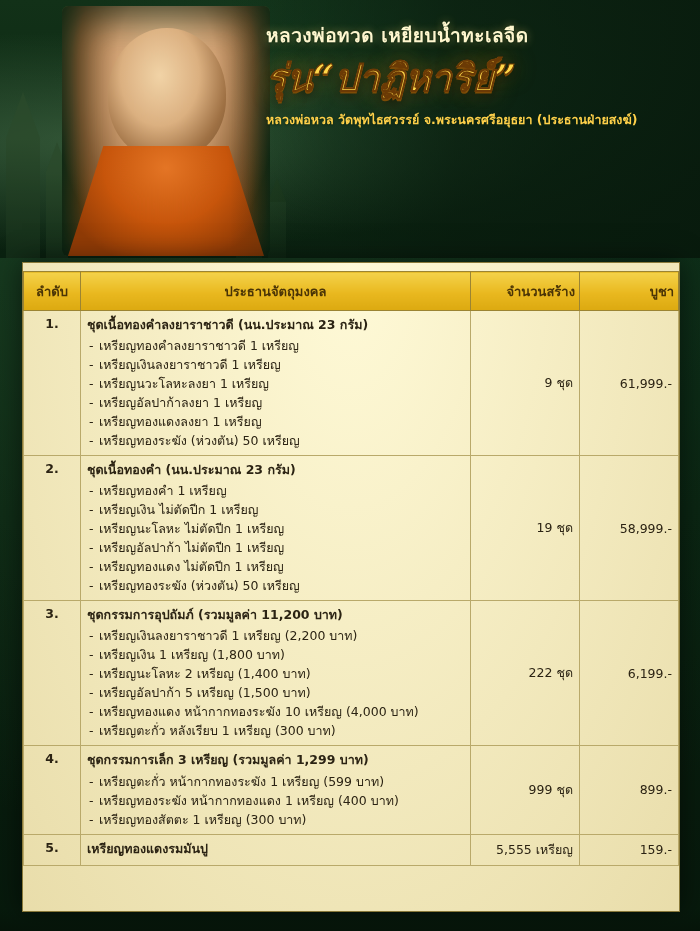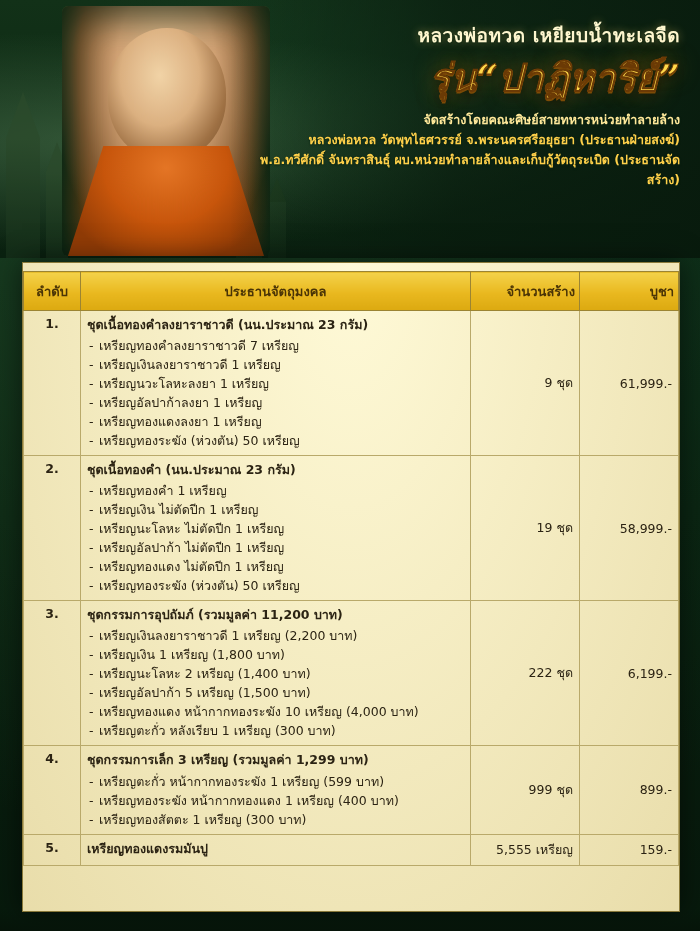--- a/index.html
+++ b/index.html
@@ -68,21 +68,21 @@
   .monk .robe{
     position:absolute;left:6px;top:140px;width:196px;height:110px;
     background:radial-gradient(ellipse at 50% 20%, #e0762a 0%, #c2560f 45%, #8d3c09 80%);
     clip-path:polygon(18% 0,82% 0,100% 100%,0 100%);
   }
   .banner-fade{
     position:absolute;right:0;top:0;width:470px;height:258px;
     background:linear-gradient(90deg, rgba(12,36,18,0) 0%, rgba(10,32,16,.45) 22%, rgba(9,28,14,.75) 48%, rgba(8,26,13,.88) 100%);
   }
   .title-wrap{
-    position:absolute;right:20px;top:20px;width:430px;text-align:right;
+    position:absolute;right:4px;top:20px;width:430px;text-align:left;
   }
   .t-line1{
     font-size:19px;color:#fff7cf;font-weight:bold;letter-spacing:.5px;
     text-shadow:0 1px 3px #06200c, 0 0 9px rgba(255,220,120,.45);
     margin-bottom:6px;
   }
   .t-big{
     font-size:38px;line-height:1.15;font-weight:bold;
     font-family:"DejaVu Serif","Liberation Serif",serif;
     color:#ffd84a;
@@ -153,44 +153,42 @@
       <div class="head"></div>
       <div class="robe"></div>
     </div>
 
     <div class="banner-fade"></div>
 
     <div class="title-wrap">
       <div class="t-line1">หลวงพ่อทวด  เหยียบน้ำทะเลจืด</div>
       <div class="t-big">รุ่น“ปาฏิหาริย์”</div>
       <div class="t-sub">
-        <div>จัดสร้างโดยคณะศิษย์สายทหารหน่วยทำลายล้าง</div>
         <div class="hl">หลวงพ่อหวล วัดพุทไธศวรรย์ จ.พระนครศรีอยุธยา (ประธานฝ่ายสงฆ์)</div>
-        <div class="hl">พ.อ.ทวีศักดิ์ จันทราสินธุ์ ผบ.หน่วยทำลายล้างและเก็บกู้วัตถุระเบิด (ประธานจัดสร้าง)</div>
       </div>
     </div>
   </div>
 
   <div class="table-wrap">
     <table>
       <thead>
         <tr>
           <th class="c-no">ลำดับ</th>
           <th class="c-item">ประธานจัตถุมงคล</th>
           <th class="c-qty">จำนวนสร้าง</th>
           <th class="c-price">บูชา</th>
         </tr>
       </thead>
       <tbody id="table-body">
           <tr>
             <td class="c-no">1.</td>
             <td class="c-item">
               <div class="item-title">ชุดเนื้อทองคำลงยาราชาวดี (นน.ประมาณ 23 กรัม)</div>
               <ul class="sub">
-                <li>เหรียญทองคำลงยาราชาวดี 7 เหรียญ</li>
+                <li>เหรียญทองคำลงยาราชาวดี 1 เหรียญ</li>
                 <li>เหรียญเงินลงยาราชาวดี 1 เหรียญ</li>
                 <li>เหรียญนวะโลหะลงยา 1 เหรียญ</li>
                 <li>เหรียญอัลปาก้าลงยา 1 เหรียญ</li>
                 <li>เหรียญทองแดงลงยา 1 เหรียญ</li>
                 <li>เหรียญทองระฆัง (ห่วงตัน) 50 เหรียญ</li>
               </ul>
             </td>
             <td class="c-qty">9 ชุด</td>
             <td class="c-price">61,999.-</td>
           </tr>

